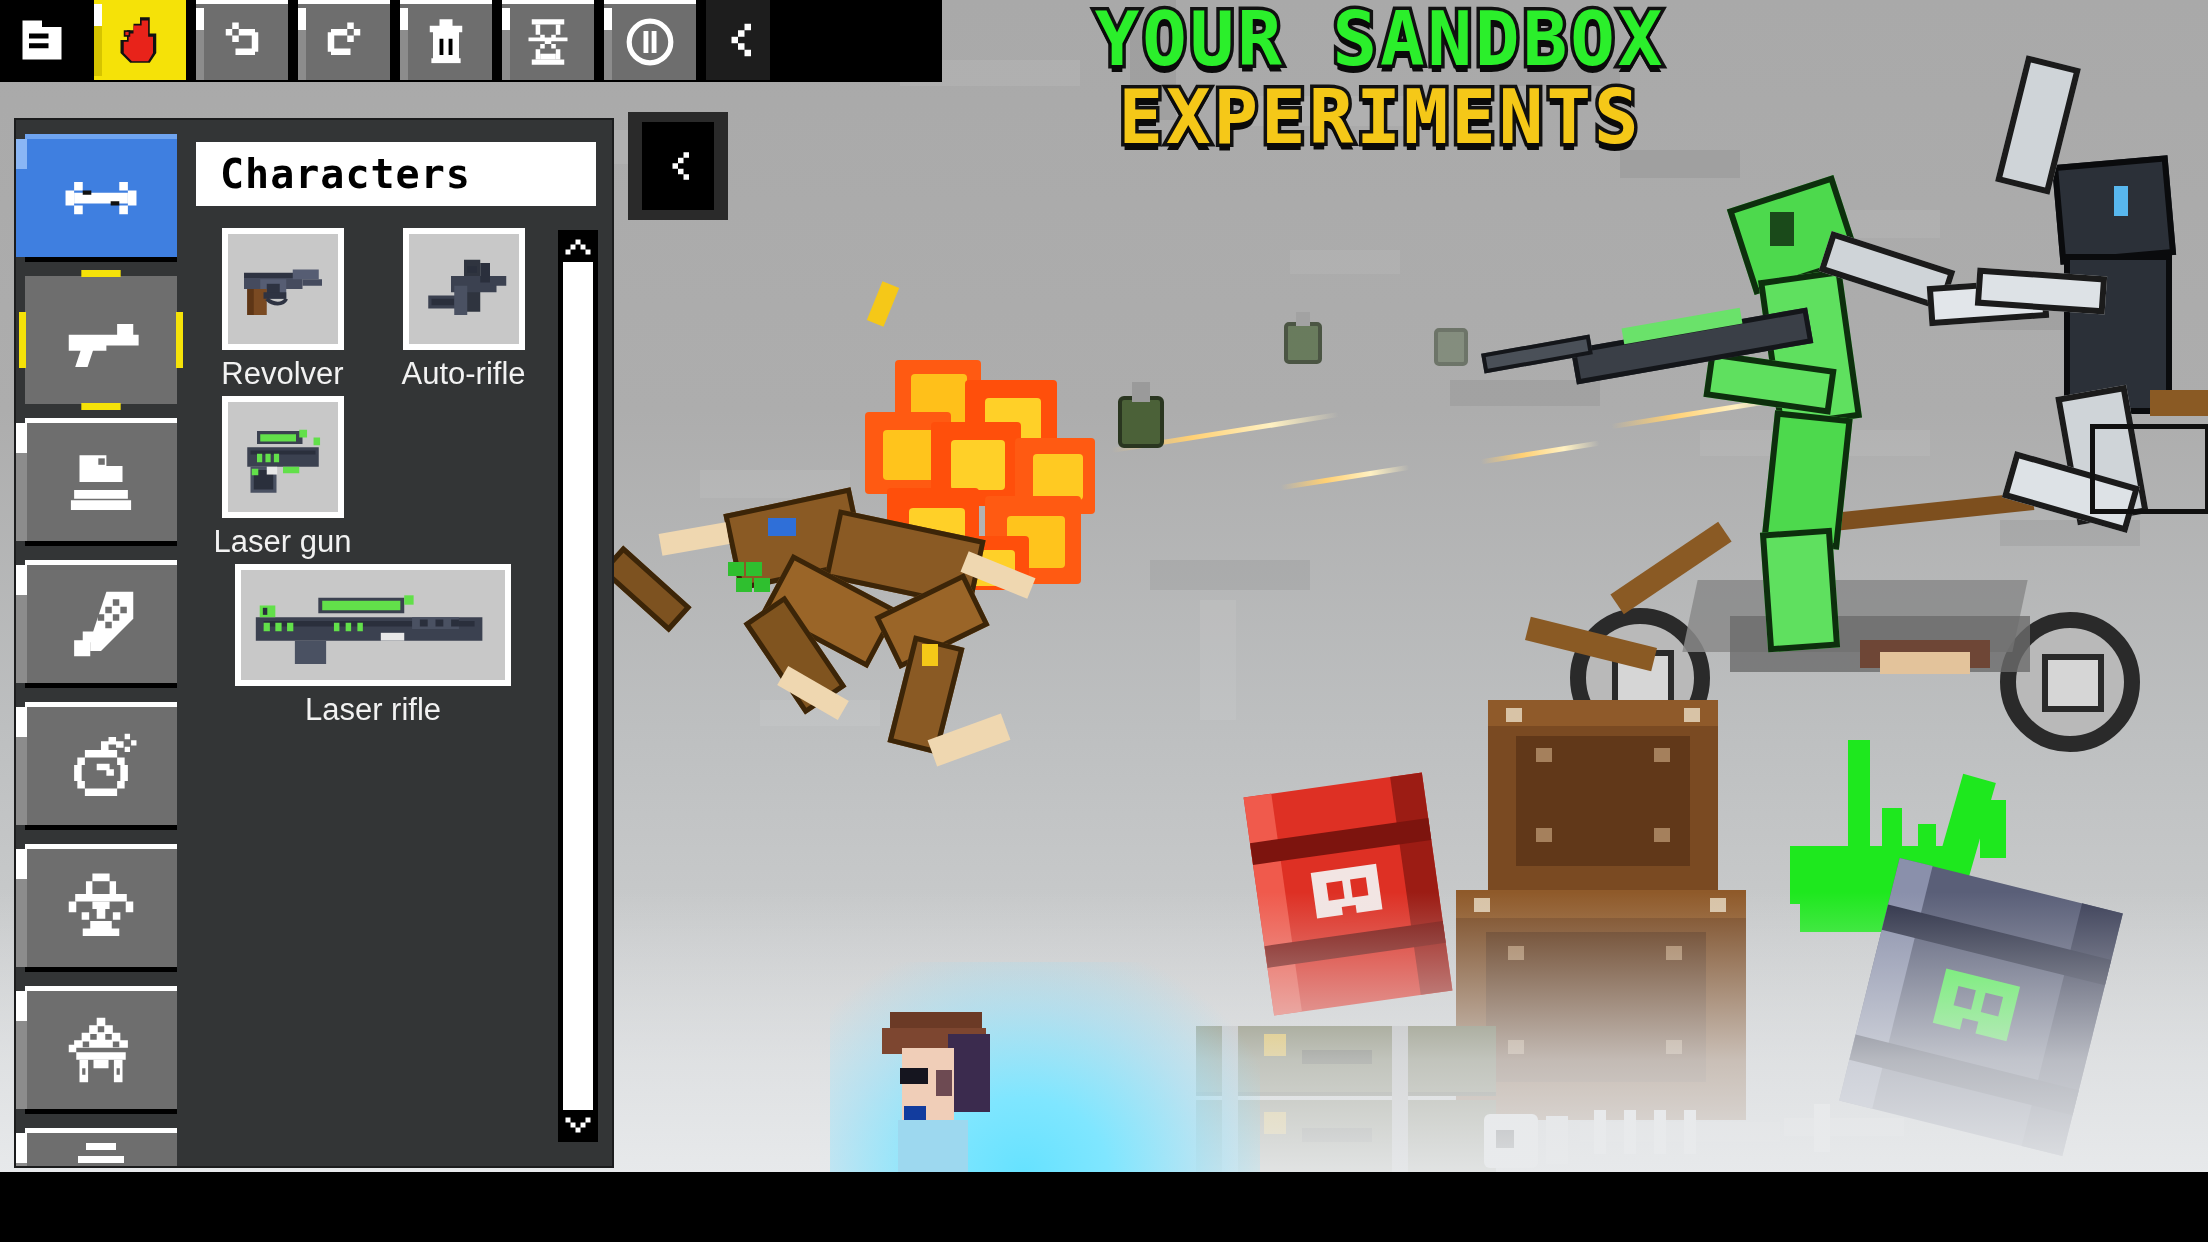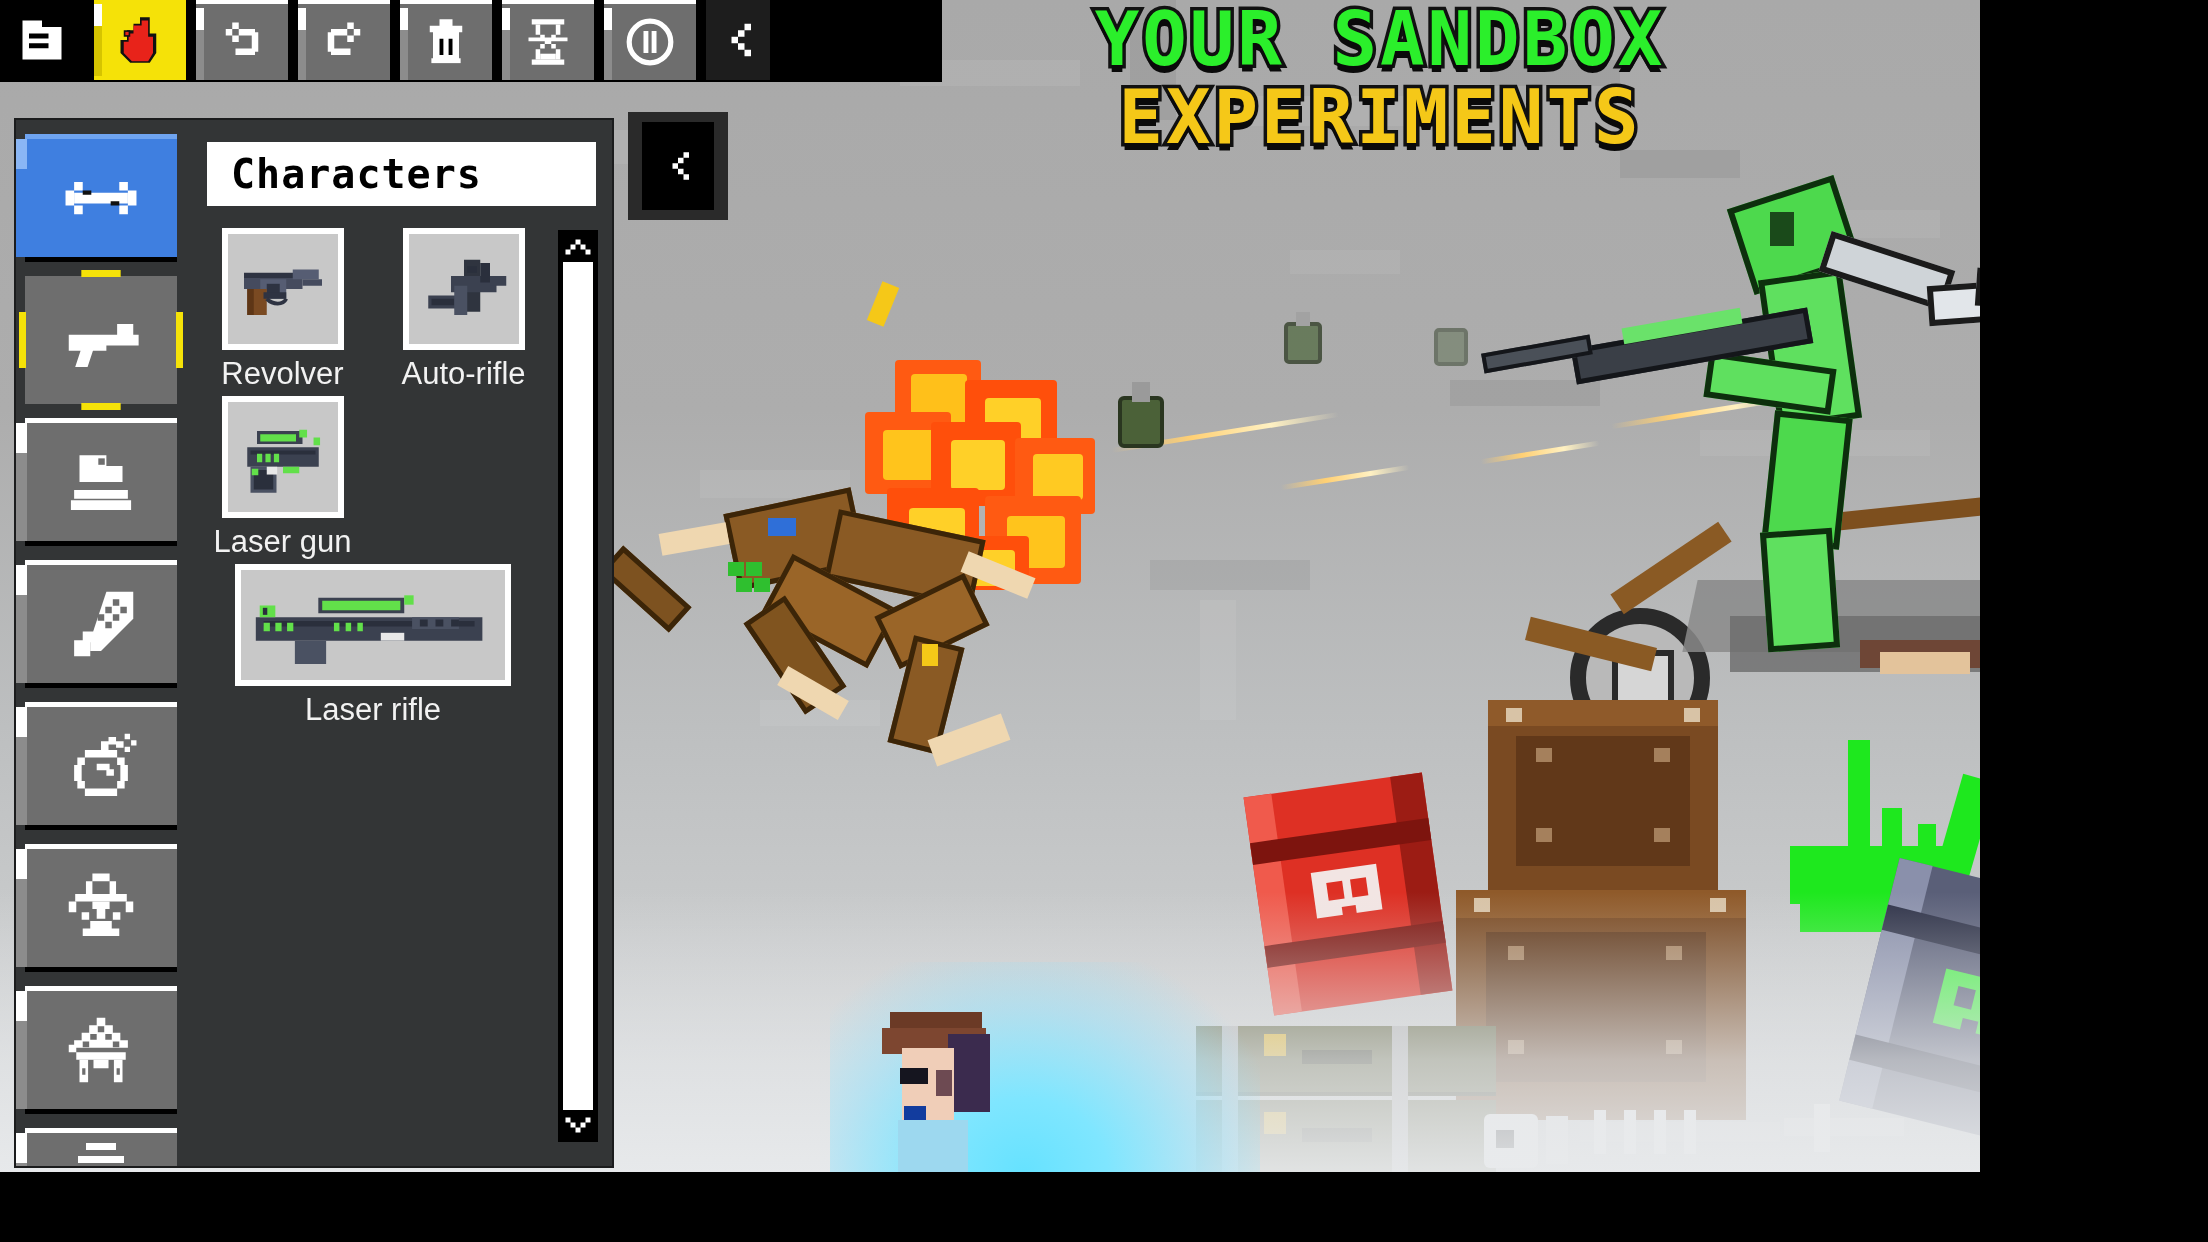--- a/index.html
+++ b/index.html
@@ -2,21 +2,21 @@
 <html><head>
 <meta charset="utf-8">
 <style>
   * { box-sizing: border-box; margin: 0; padding: 0; }
   html, body {
     width: 2208px; height: 1242px;
     background: #000;
     font-family: "Liberation Sans", sans-serif;
     overflow: hidden;
   }
-  #app { position: relative; width: 1980px; height: 1242px; background:#0f172a; overflow:hidden; }
+  #app { position: relative; width: 2208px; height: 1242px; background:#0f172a; overflow:hidden; }
 
   
   #scene {
     position: absolute; left: 0; top: 0; width: 2208px; height: 1172px;
     background:
       linear-gradient(180deg, #a9a9a9 0%, #adadad 35%, #bdbfc0 62%, #c9cbcc 80%, #d2d4d5 100%);
     overflow: hidden;
   }
   .wall-block { position: absolute; background: rgba(255,255,255,0.07); }
   .wall-block.dark { background: rgba(0,0,0,0.06); }
@@ -103,21 +103,21 @@
     clip-path: polygon(0 0,38% 0,38% 7px,7px 7px,7px 30%,0 30%,
                        0 70%,7px 70%,7px calc(100% - 7px),38% calc(100% - 7px),38% 100%,0 100%,
                        100% 100%,62% 100%,62% calc(100% - 7px),calc(100% - 7px) calc(100% - 7px),calc(100% - 7px) 70%,100% 70%,
                        100% 30%,calc(100% - 7px) 30%,calc(100% - 7px) 7px,62% 7px,62% 0,100% 0);
   }
   .rail-ico { width:86px; height:86px; }
 
   
   #content { flex:1; display:flex; flex-direction:column; min-width:0; padding:12px 10px 0 10px; }
   #panel-title {
-    background:#fff; color:#000; height:64px; margin:10px 6px 22px 11px;
+    background:#fff; color:#000; height:64px; margin:10px 6px 22px 0;
     display:flex; align-items:center; padding-left:24px;
     font-family:"DejaVu Sans Mono", monospace; font-weight:bold;
     font-size:40px; letter-spacing:1px;
   }
   #grid-wrap { flex:1; display:flex; min-height:0; }
   #grid {
     flex:1; display:grid; grid-template-columns:1fr 1fr; gap:4px 8px;
     align-content:start; padding-right:6px; overflow:hidden;
   }
   .item { display:flex; flex-direction:column; align-items:center; }

